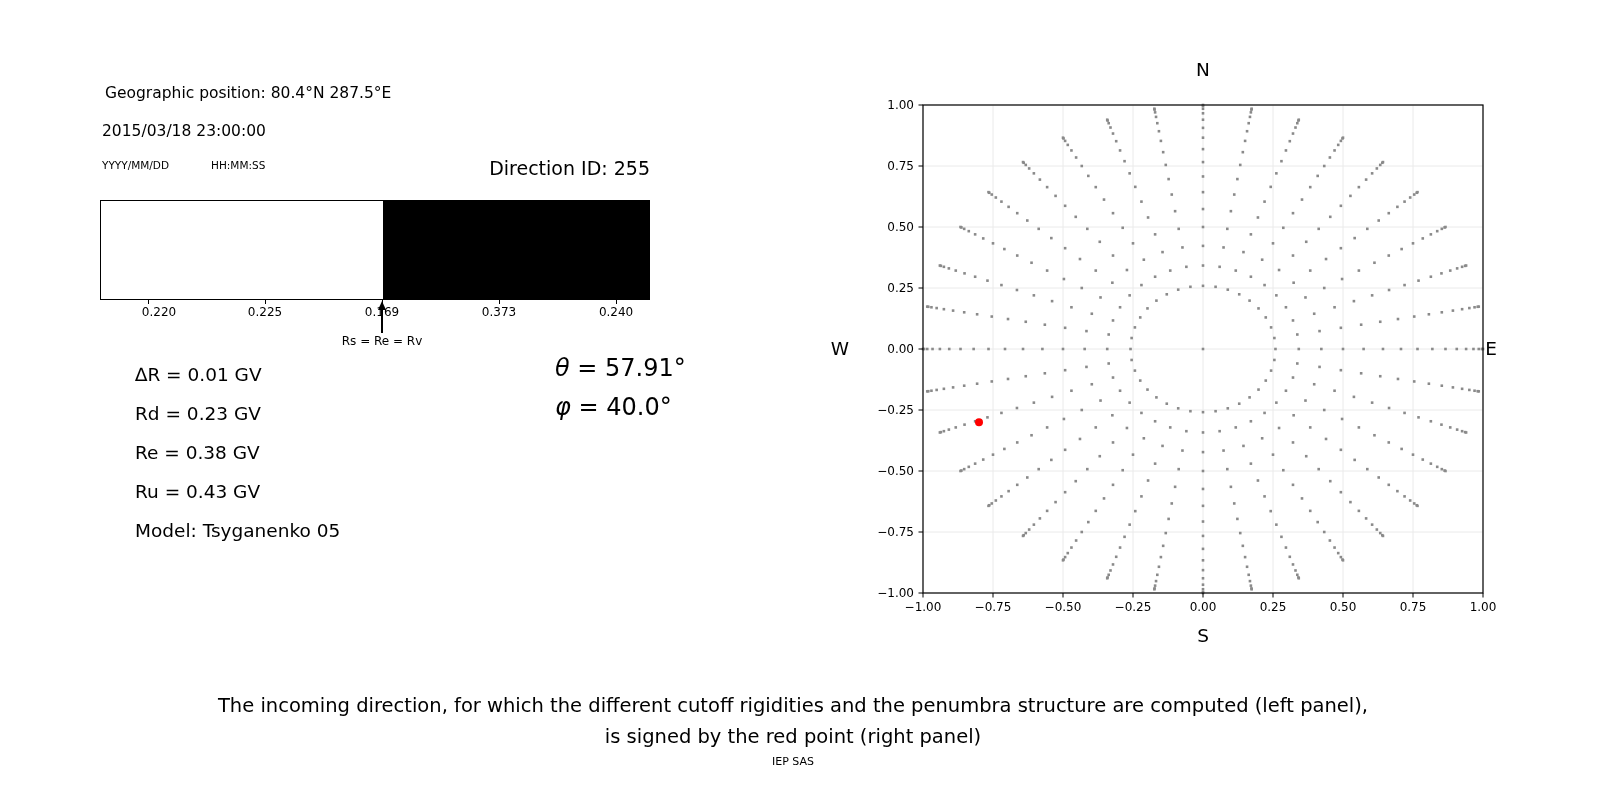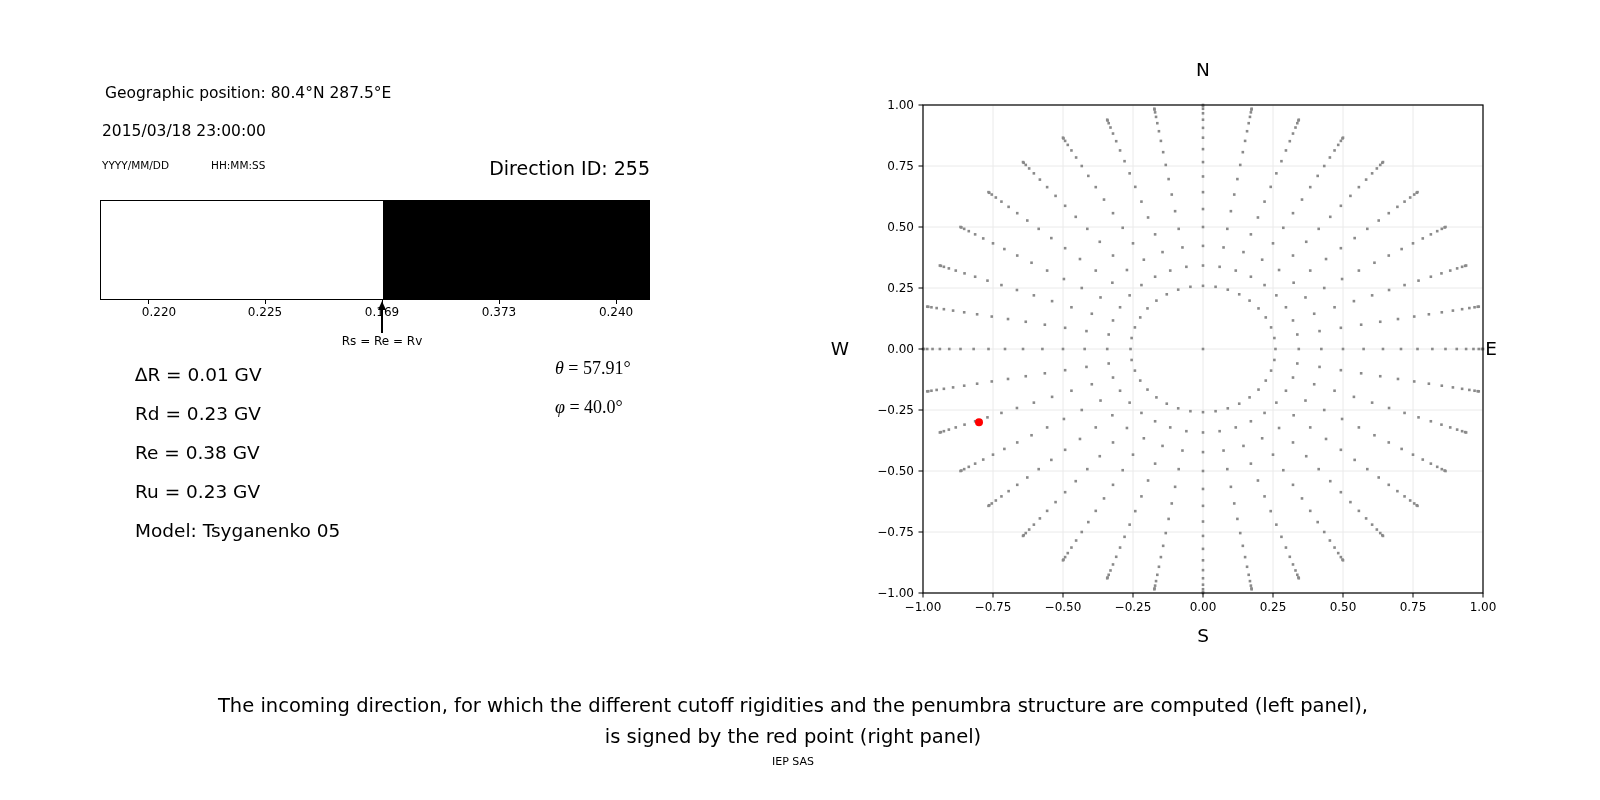--- a/index.html
+++ b/index.html
@@ -13,21 +13,21 @@
   .dir-id          { right:950px; top:157px; font-size:19px; }
   .penumbra-bar    { left:100px; top:200px; width:550px; height:100px; border:1.3px solid #000; overflow:hidden; }
   .penumbra-seg    { position:absolute; top:0; height:100%; }
   .bar-axis-layer  { left:100px; top:300px; width:550px; height:40px; }
   .bar-tick-mark   { position:absolute; top:0; width:1px; height:4px; background:#000; }
   .bar-tick-label  { position:absolute; top:5px; transform:translateX(-50%); font-size:12px; }
   .arrow-head      { width:0; height:0; border-left:4.5px solid transparent; border-right:4.5px solid transparent; border-bottom:9px solid #000; }
   .arrow-shaft     { width:1.5px; background:#000; }
   .arrow-label     { transform:translateX(-50%); font-size:12px; }
   .value-row       { left:112px; font-size:18.5px; line-height:19px;margin-left:23px; }
-  .angle-row       { left:555px; font-size:18px; line-height:19px;font-family:Liberation Serif, serif; }
+  .angle-row       { left:555px; font-size:24px; line-height:19px; }
   .greek           { font-style:italic; }
   .compass         { font-size:18.5px; }
   .compass-n       { left:1203px; top:59px;  transform:translateX(-50%); }
   .compass-s       { left:1203px; top:625px; transform:translateX(-50%); }
   .compass-w       { left:840px;  top:338px; transform:translateX(-50%); }
   .compass-e       { left:1491px; top:338px; transform:translateX(-50%); }
   .plot-svg        { left:860px; top:50px; width:700px; height:600px; }
   .caption-block   { left:0; top:0; width:1586px; text-align:center; }
   .caption-line1   { position:absolute; width:100%; top:694px; font-size:19.5px; }
   .caption-line2   { position:absolute; width:100%; top:725px; font-size:19.5px; }
@@ -58,21 +58,21 @@
     <div class="bar-tick-mark" style="left: 516.064px;"></div>
     <div class="bar-tick-label" style="left: 516.064px;">0.240</div>
   </div>
 <div class="abs arrow-head" id="arrow-head" style="left: 377.521px; top: 301px;"></div>
 <div class="abs arrow-shaft" id="arrow-shaft" style="left: 381.271px; top: 309px; height: 24px;"></div>
 <div class="abs arrow-label" id="arrow-label" style="left: 382.021px; top: 334px;">Rs = Re = Rv</div>
 
 <div class="abs value-row" style="top:365px">∆R = 0.01 GV</div>
 <div class="abs value-row" style="top:404px">Rd = 0.23 GV</div>
 <div class="abs value-row" style="top:443px">Re = 0.38 GV</div>
-<div class="abs value-row" style="top:482px">Ru = 0.23 GV</div>
+<div class="abs value-row" style="top:482px">Ru = 0.43 GV</div>
 <div class="abs value-row" style="top:521px">Model: Tsyganenko 05</div>
 
 <div class="abs angle-row" style="top:359px"><span class="greek">θ</span><span> = 57.91°</span></div>
 <div class="abs angle-row" style="top:398px"><span class="greek">φ</span><span> = 40.0°</span></div>
 
 <svg class="abs plot-svg" id="direction-plot" viewBox="860 50 700 600">
     <line x1="923" y1="593" x2="923" y2="105" stroke="#eaeaea" stroke-width="1"></line>
     <line x1="993" y1="593" x2="993" y2="105" stroke="#eaeaea" stroke-width="1"></line>
     <line x1="1063" y1="593" x2="1063" y2="105" stroke="#eaeaea" stroke-width="1"></line>
     <line x1="1133" y1="593" x2="1133" y2="105" stroke="#eaeaea" stroke-width="1"></line>

